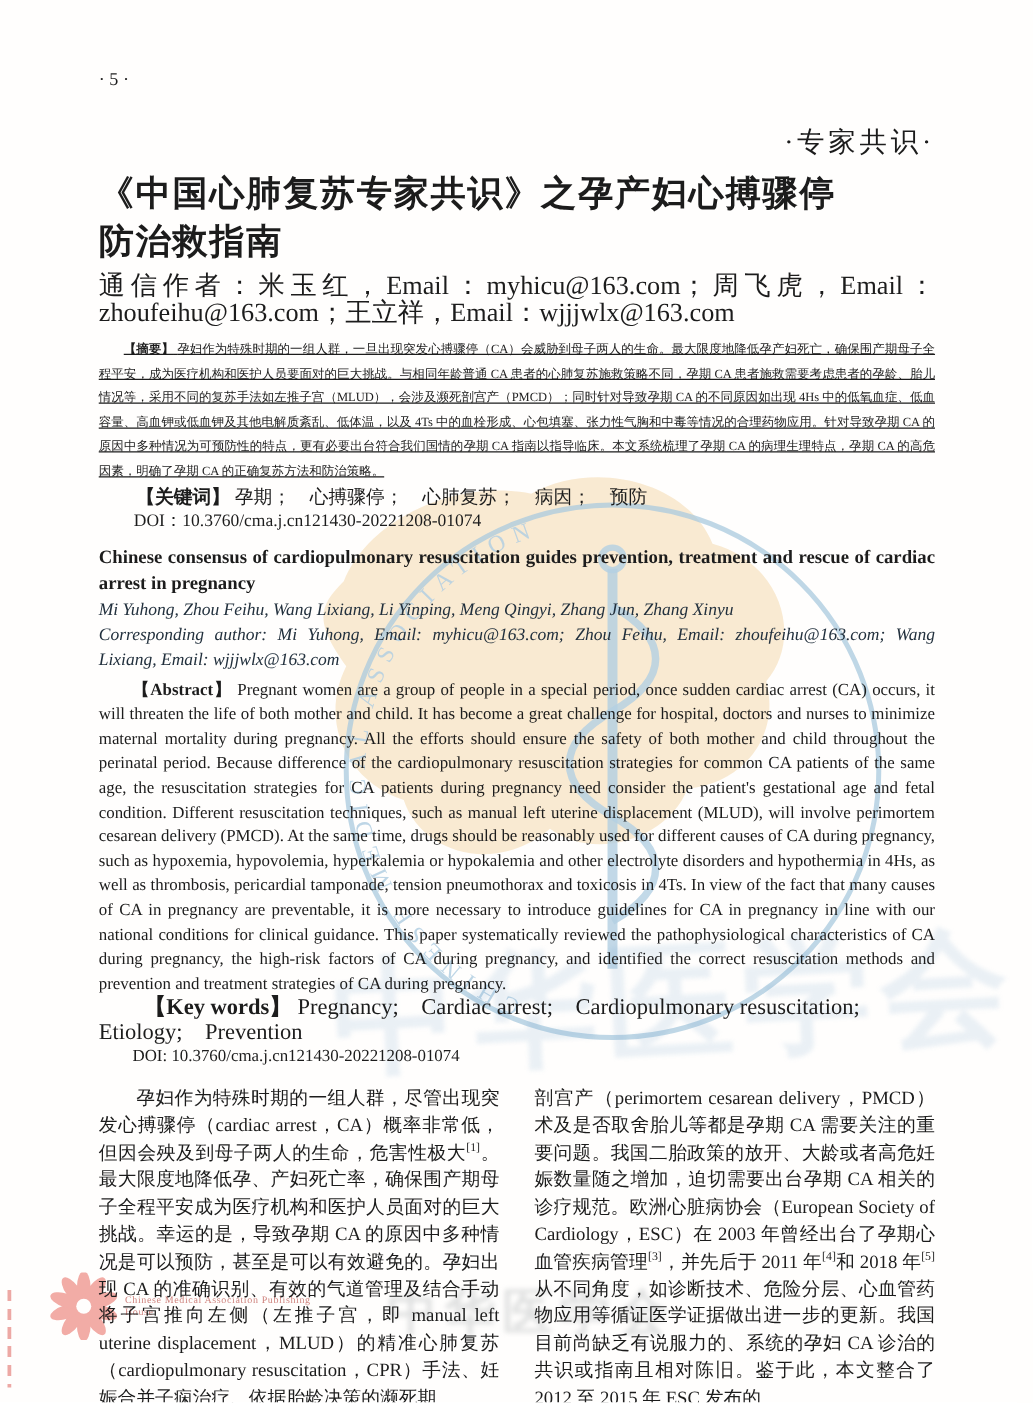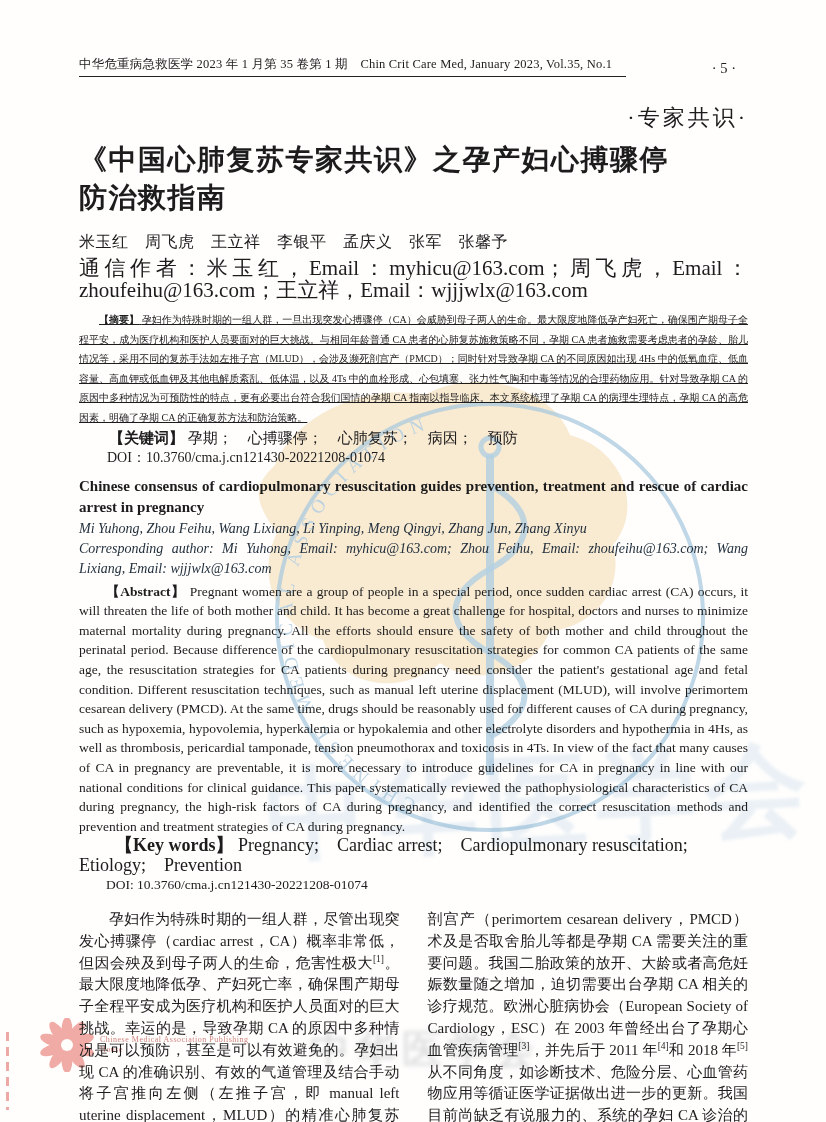--- a/index.html
+++ b/index.html
@@ -118,32 +118,30 @@
           </g>
         <circle cx="0" cy="0" r="6" fill="#fffefd"></circle>
       </g>
     </svg>
     <div class="wm-publisher-caption">Chinese Medical Association Publishing House</div>
   </div>
 
   <div class="content">
 
     <div class="journal-row">
-      <span class="journal-info">中华危重病急救医学 2023 年 1 月第 35 卷第 1 期　Chin Crit Care Med, January 2023, Vol.35, No.1</span>
       <span class="page-num">· 5 ·</span>
     </div>
 
     <div class="section-label">·专家共识·</div>
 
     <h1 class="title" style="margin-bottom:0;">
       <span>《中国心肺复苏专家共识》之孕产妇心搏骤停</span><br>
       <span>防治救指南</span>
     </h1>
 
-    <div class="authors">米玉红　周飞虎　王立祥　李银平　孟庆义　张军　张馨予</div>
 
     <div class="corr">通信作者：米玉红，Email：myhicu@163.com；周飞虎，Email：zhoufeihu@163.com；王立祥，Email：wjjjwlx@163.com</div>
 
     <p class="abs-cn" style="margin:9px 0 0 0;"><b class="lbl">【摘要】</b><span> </span><span>孕妇作为特殊时期的一组人群，一旦出现突发心搏骤停（CA）会威胁到母子两人的生命。最大限度地降低孕产妇死亡，确保围产期母子全程平安，成为医疗机构和医护人员要面对的巨大挑战。与相同年龄普通 CA 患者的心肺复苏施救策略不同，孕期 CA 患者施救需要考虑患者的孕龄、胎儿情况等，采用不同的复苏手法如左推子宫（MLUD），会涉及濒死剖宫产（PMCD）；同时针对导致孕期 CA 的不同原因如出现 4Hs 中的低氧血症、低血容量、高血钾或低血钾及其他电解质紊乱、低体温，以及 4Ts 中的血栓形成、心包填塞、张力性气胸和中毒等情况的合理药物应用。针对导致孕期 CA 的原因中多种情况为可预防性的特点，更有必要出台符合我们国情的孕期 CA 指南以指导临床。本文系统梳理了孕期 CA 的病理生理特点，孕期 CA 的高危因素，明确了孕期 CA 的正确复苏方法和防治策略。</span></p>
 
     <p class="kw-line" style="margin:0;"><b class="lbl">【关键词】</b><span> </span><span>孕期；　心搏骤停；　心肺复苏；　病因；　预防</span></p>
 
     <p class="doi-line" style="margin:0;">DOI：10.3760/cma.j.cn121430-20221208-01074</p>
 
     <div class="en-title">Chinese consensus of cardiopulmonary resuscitation guides prevention, treatment and rescue of cardiac arrest in pregnancy</div>

